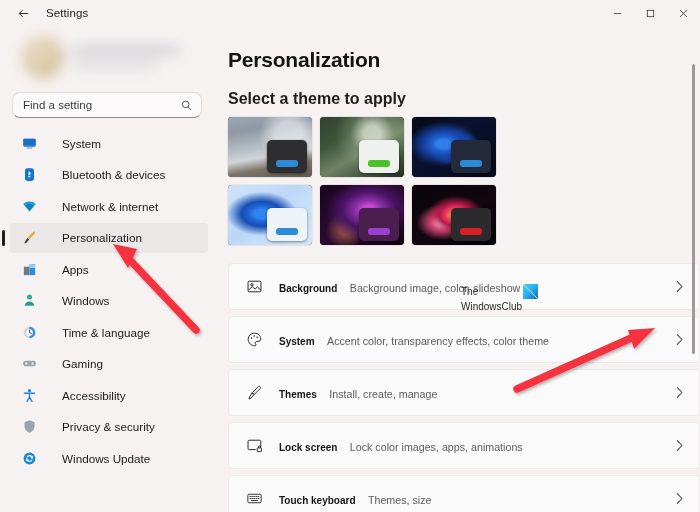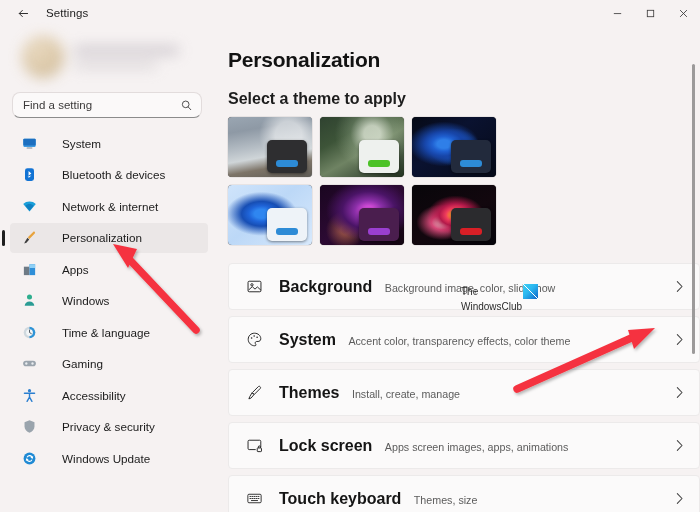--- a/index.html
+++ b/index.html
@@ -104,21 +104,21 @@
       radial-gradient(ellipse at 36% 62%, #f5f0ea 0 5%, #d94a7a 14%, transparent 34%),
       linear-gradient(150deg,#08060a 0%,#12070e 55%,#05040a 100%); }
 
   .setting-list { display:flex; flex-direction:column; gap:6px; }
   .setting-row {
     background:#fbfafa; border:1px solid #eceaea; border-radius:4px;
     height:47px; display:flex; align-items:center; padding:0 12px 0 14px; gap:14px;
   }
   .setting-row .row-icon { width:22px; flex:0 0 22px; display:flex; align-items:center; justify-content:center; color:#1f1f1f; }
   .setting-row .row-text { flex:1; min-width:0; }
-  .setting-row .row-title { font-size:16px; font-weight:600; color:#151515; line-height:14px; }
+  .setting-row .row-title { font-size:10px; font-weight:600; color:#151515; line-height:14px; }
   .setting-row .row-sub { font-size:10.7px; color:#5c5c5c; line-height:14px; margin-top:1px;padding-left:8px; }
   .setting-row .chev { color:#434343; display:flex; flex:0 0 16px; justify-content:center; }
 
   
   .scrollbar { position:absolute; right:3px; top:18px; bottom:4px; width:8px; }
   .scroll-thumb { position:absolute; left:3px; top:20px; width:2.5px; height:290px; background:#9c9a9a; border-radius:2px; }
 
   
   .watermark {
     position:absolute; left:232px; top:13px; pointer-events:none;
@@ -425,21 +425,21 @@
         <div class="setting-row">
           <span class="row-icon">
             <svg width="17" height="17" viewBox="0 0 20 20" fill="none" stroke="currentColor" stroke-width="1.1">
               <path d="M17.4 12.2V5.2a1.4 1.4 0 0 0-1.4-1.4H3.8a1.4 1.4 0 0 0-1.4 1.4v8.2a1.4 1.4 0 0 0 1.4 1.4h7.6" stroke-linejoin="round"></path>
               <rect x="13.2" y="12.9" width="5" height="4.3" rx="0.8"></rect>
               <path d="M14.5 12.9v-1.2a1.2 1.2 0 0 1 2.4 0v1.2"></path>
             </svg>
           </span>
           <span class="row-text">
             <span class="row-title">Lock screen</span>
-            <span class="row-sub">Apps screen images, apps, animations</span>
+            <span class="row-sub">Lock color images, apps, animations</span>
           </span>
           <span class="chev">
             <svg width="9" height="13" viewBox="0 0 10 14" fill="none" stroke="currentColor" stroke-width="1.2">
                 <path d="M2.6 1.6L7.8 7l-5.2 5.4" stroke-linecap="round" stroke-linejoin="round"></path>
               </svg>
           </span>
         </div>
 
         <div class="setting-row">
           <span class="row-icon">

